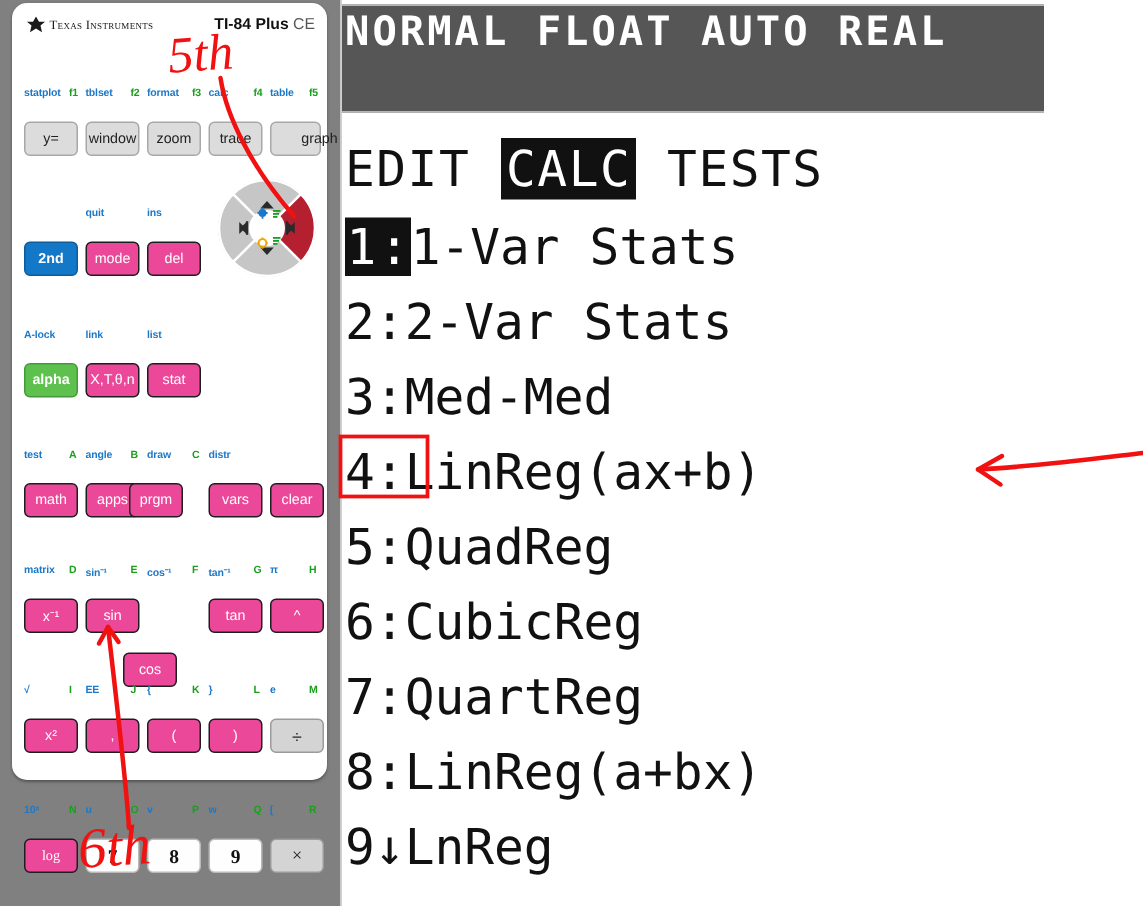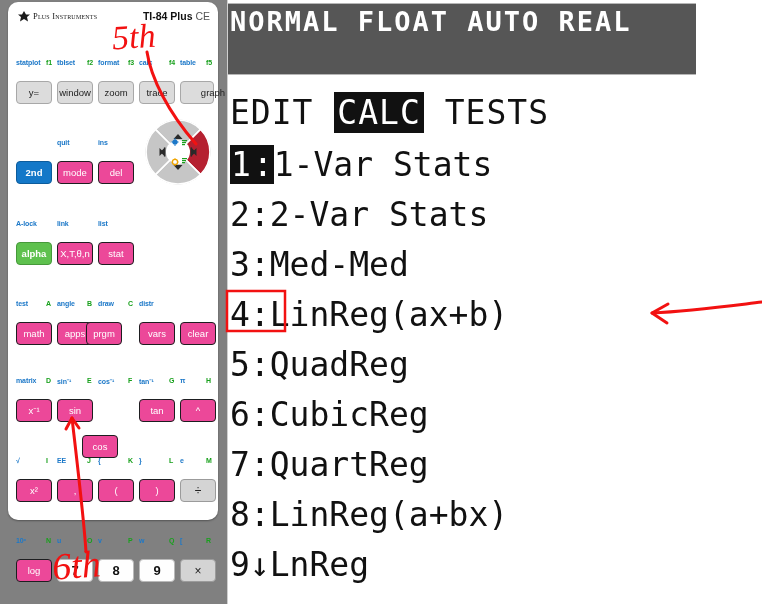--- a/index.html
+++ b/index.html
@@ -126,21 +126,21 @@
 </style>
 </head>
 <body>
 
 <div id="calc-body">
 
   <div id="brand-row">
     <svg id="ti-logo" viewBox="0 0 24 22">
       <path d="M12 0 L16 7 L24 7 L18 12 L20 21 L12 16 L4 21 L6 12 L0 7 L8 7 Z" fill="#1a1a1a"></path>
     </svg>
-    <div id="ti-name">Plus Instruments</div>
+    <div id="ti-name">Texas Instruments</div>
     <div id="model-name"><span>TI-84 Plus</span> <span class="ce">CE</span></div>
   </div>
 
   <div class="keyrow sec-row" id="sec-f" style="top: 57px;">
       <div class="sec blue" style="left: 0px;">statplot</div>
       <div class="sec green" style="left: 30px;">f1</div>
       <div class="sec blue" style="left: 41px;">tblset</div>
       <div class="sec green" style="left: 71px;">f2</div>
       <div class="sec blue" style="left: 82px;">format</div>
       <div class="sec green" style="left: 112px;">f3</div>
@@ -240,21 +240,21 @@
       <div class="sec green" style="left: 30px;">N</div>
       <div class="sec blue" style="left: 41px;">u</div>
       <div class="sec green" style="left: 71px;">O</div>
       <div class="sec blue" style="left: 82px;">v</div>
       <div class="sec green" style="left: 112px;">P</div>
       <div class="sec blue" style="left: 123px;">w</div>
       <div class="sec green" style="left: 153px;">Q</div>
       <div class="sec blue" style="left: 164px;">[</div>
       <div class="sec green" style="left: 190px;">R</div>
     </div>
-  <div class="keyrow btn-row" id="row-7" style="top: 342px; height: 23px;">
+  <div class="keyrow btn-row" id="row-7" style="top: 342px; height: 23px; font-family: Liberation Serif, serif;">
       <div class="key dark" style="left: 0px; width: 36px; height: 23px;">log</div>
       <div class="key white" style="left: 41px; width: 36px; height: 23px;">7</div>
       <div class="key white" style="left: 82px; width: 36px; height: 23px;">8</div>
       <div class="key white" style="left: 123px; width: 36px; height: 23px;">9</div>
       <div class="key gray" style="left: 164px; width: 36px; height: 23px;">×</div>
     </div>
 
   <div id="dpad">
     <svg width="66" height="66" viewBox="0 0 66 66">
       <circle cx="33" cy="33" r="32" fill="#c9c9c9" stroke="#a9a9a9" stroke-width="1"></circle>

